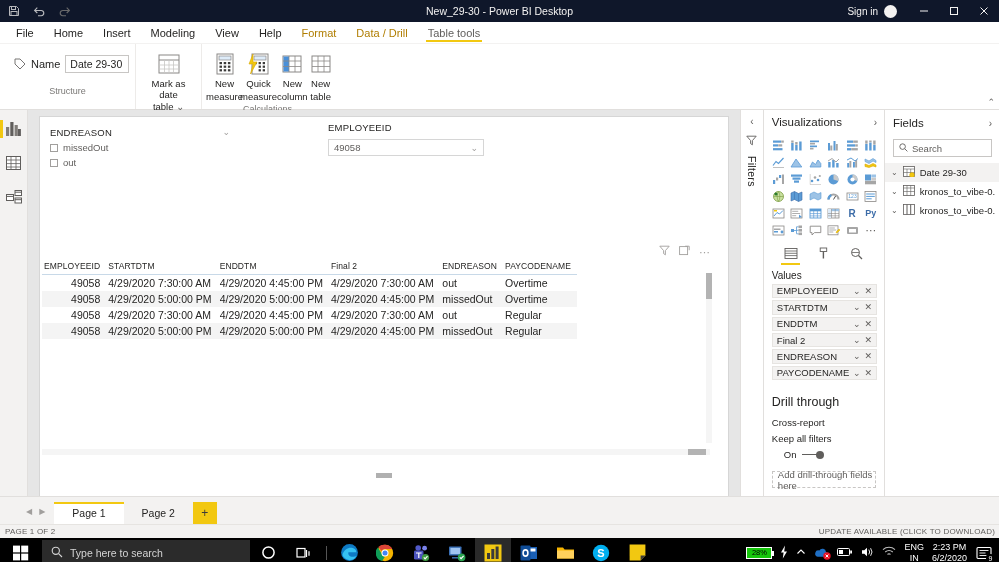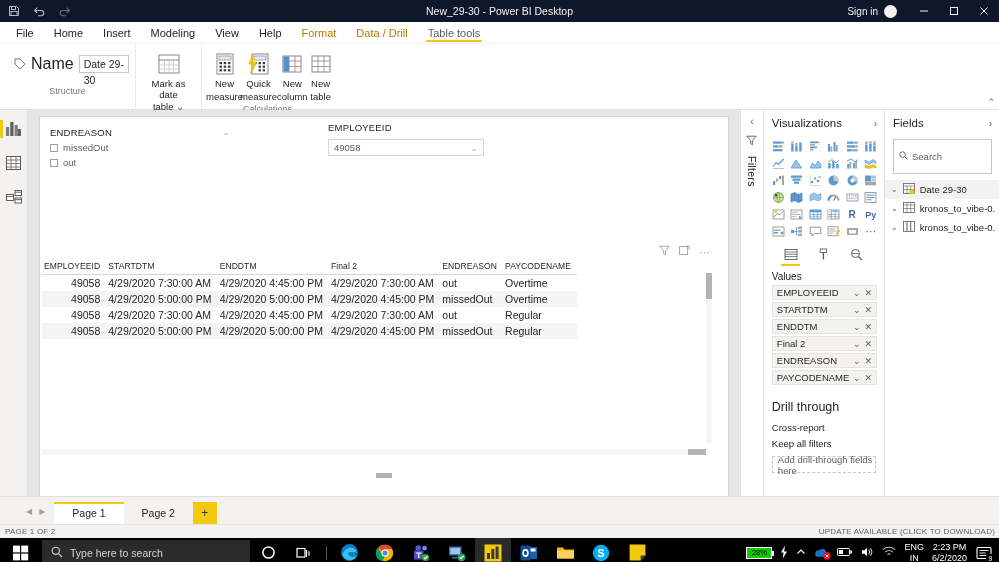--- a/index.html
+++ b/index.html
@@ -48,21 +48,21 @@
   .ribbon {
     height: 66px; background: #fff; display: flex; align-items: stretch;
     border-bottom: 1px solid #e1dfdd; position: relative;
   }
   .rgroup { display: flex; flex-direction: column; position: relative; }
   .rgroup + .rgroup { border-left: 1px solid #edebe9; }
   .rgroup-body { flex: 1; display: flex; align-items: flex-start; padding: 5px 6px 0; gap: 2px; }
   .rgroup-label { text-align: center; font-size: 9px; color: #797775; padding-bottom: 13px; }
 
   .name-field { display: flex; align-items: center; gap: 5px; padding: 6px 0 0 8px; }
-  .name-label { font-size: 16px; color: #252423; }
+  .name-label { font-size: 11px; color: #252423; }
   .name-input {
     width: 104px; height: 18px; border: 1px solid #c8c6c4; background: #fff;
     font-size: 10.5px; padding: 0 4px; line-height: 16px; color: #252423;
   }
 
   .rbtn {
     width: 58px; display: flex; flex-direction: column; align-items: center;
     gap: 2px; padding: 2px 1px; text-align: center; line-height: 1.12;
     font-size: 9.5px; color: #252423;
   }
@@ -179,21 +179,21 @@
   .sw .knob { width: 8px; height: 8px; border-radius: 50%; position: absolute; }
   .sw.off .knob { left: 0; background: #fff; border: 1.3px solid #605e5c; }
   .sw.on .bar { left: 0; right: 6px; }
   .sw.on .knob { right: 0; background: #605e5c; }
   .dropzone {
     margin: 4px 8px 8px; height: 17px; border: 1px dashed #c8c6c4; background: #fff;
     display: flex; align-items: center; padding-left: 5px; font-size: 9.5px; color: #605e5c;
   }
 
   .search-box {
-    margin: 3px 7px 6px 8px; height: 35px; border: 1px solid #c8c6c4; background: #fff;
+    margin: 3px 7px 6px 8px; height: 18px; border: 1px solid #c8c6c4; background: #fff;
     display: flex; align-items: center; gap: 4px; padding: 0 5px; font-size: 9.5px; color: #605e5c;
   }
   .fld-row {
     display: flex; align-items: center; gap: 5px; padding: 3px 4px 3px 6px; font-size: 9.5px; color: #252423;
   }
   .fld-row.sel { background: #f3f2f1; }
   .fld-row .nm { overflow: hidden; white-space: nowrap; }
 
   
   .pagebar {
@@ -863,20 +863,27 @@
       </div>
       <div class="chip">
         <span class="t">PAYCODENAME</span>
         <span class="ic">⌄</span>
         <span class="ic">✕</span>
       </div>
 
       <div class="drill-title">Drill through</div>
       <div class="drill-sub">Cross-report</div>
       <div class="drill-sub">Keep all filters</div>
+      <div class="toggle-row">
+        <span class="toggle-txt">On</span>
+        <span class="sw on">
+            <i class="bar"></i>
+            <i class="knob"></i>
+          </span>
+      </div>
       <div class="dropzone">Add drill-through fields here</div>
     </div>
 
     <div class="pane fields">
       <div class="pane-head">
         <span class="pane-title">Fields</span>
         <span class="pane-chev">›</span>
       </div>
       <div class="search-box">
         <span>

